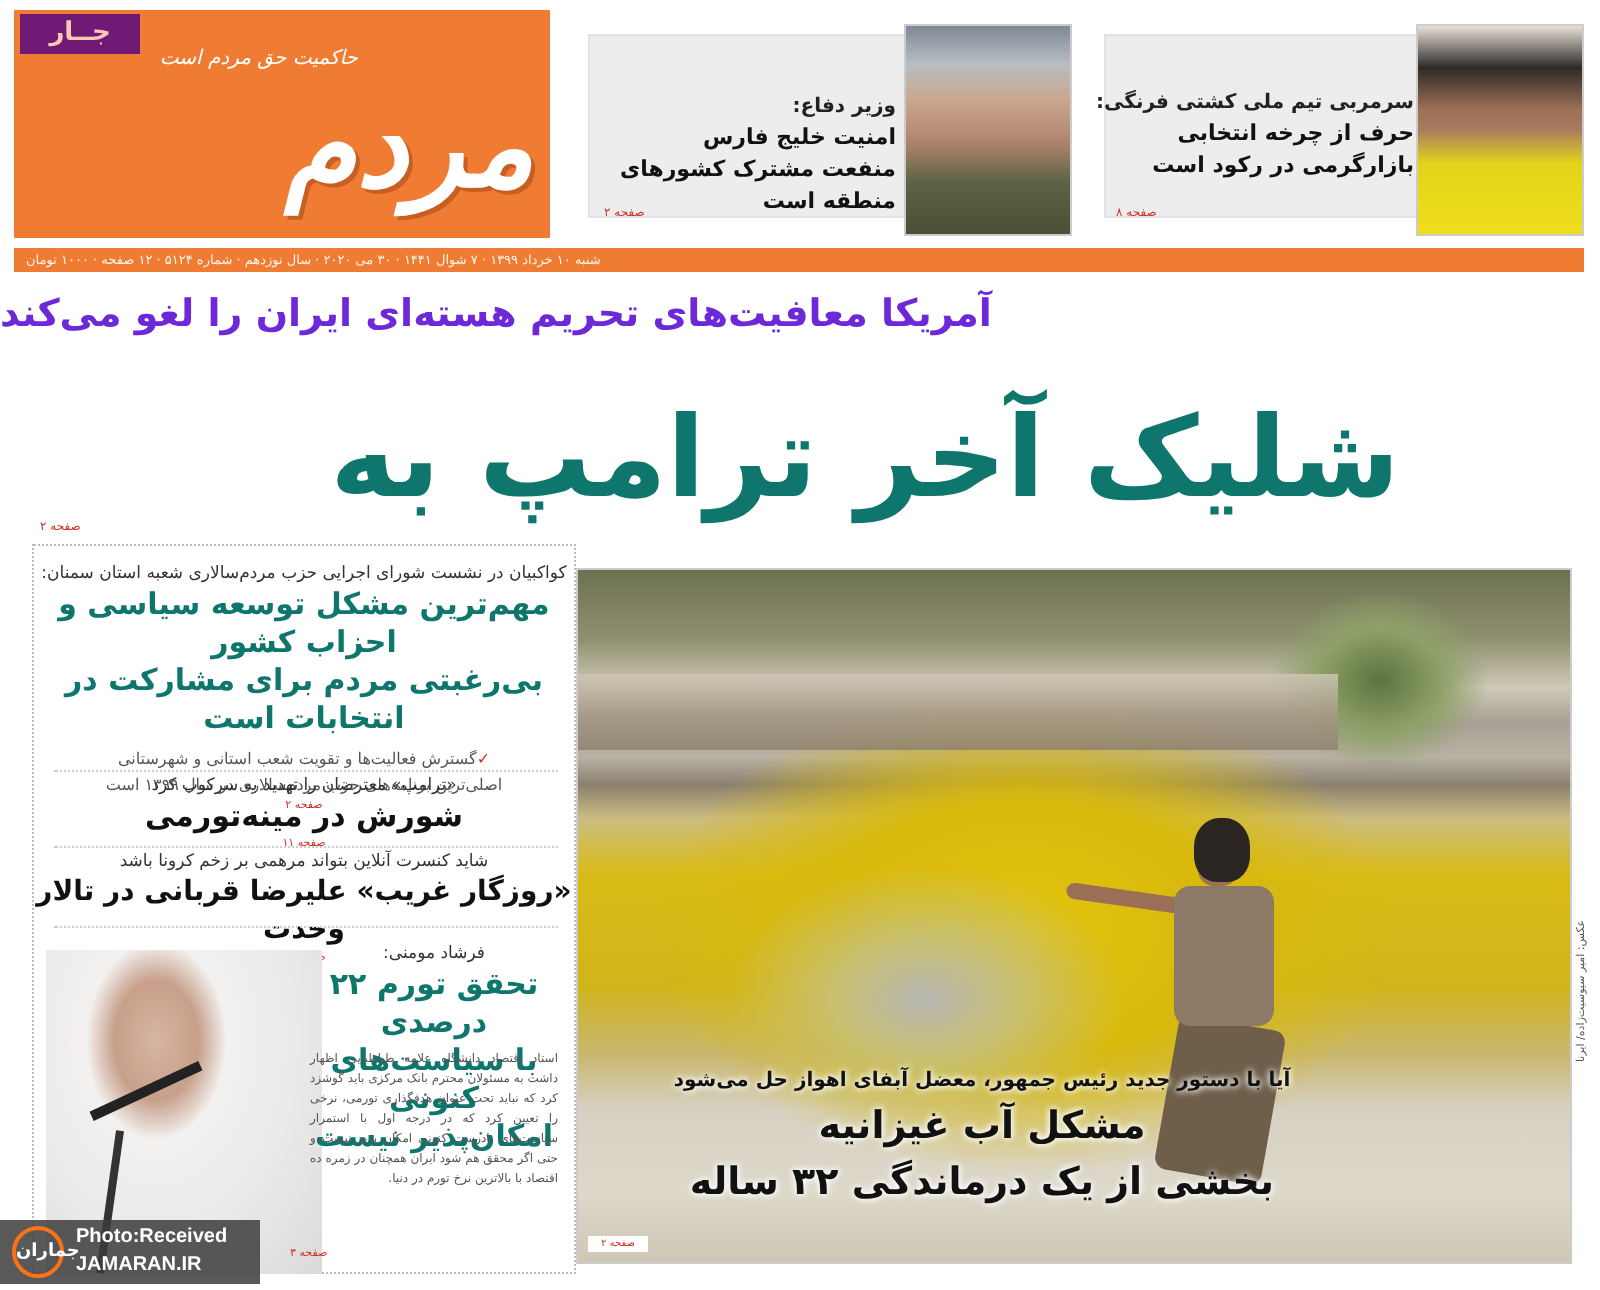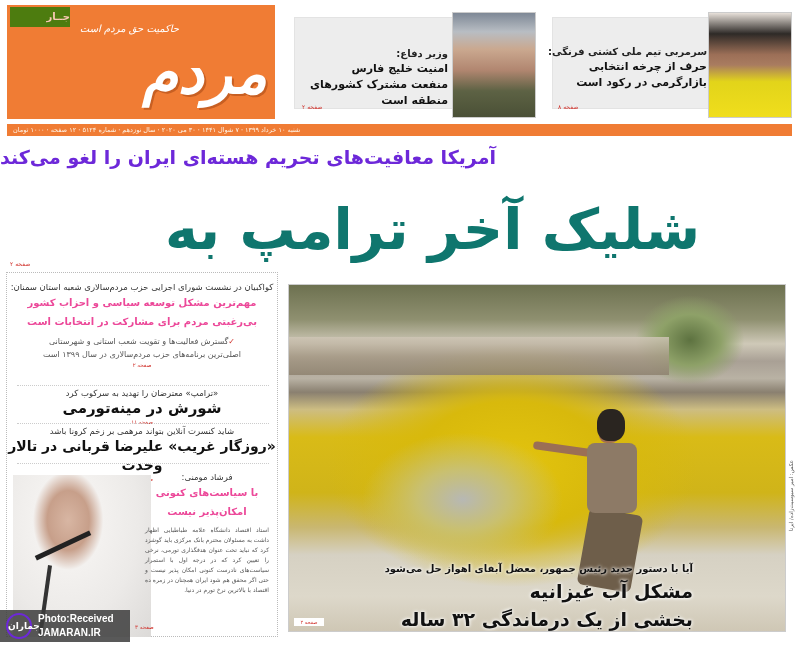--- a/index.html
+++ b/index.html
@@ -1,20 +1,20 @@
 <!DOCTYPE html>
 <html><head>
   <meta charset="utf-8">
   <style>
     * { box-sizing: border-box; margin: 0; padding: 0; }
     html, body { width: 800px; height: 645px; overflow: hidden; background: #ffffff; }
     body { font-family: "DejaVu Sans", sans-serif; position: relative; color: #111; }
 
     .masthead { position: absolute; left: 7px; top: 5px; width: 268px; height: 114px; background: #f07c34; overflow: hidden; }
-    .masthead .jar { position: absolute; left: 3px; top: 2px; width: 60px; height: 20px; background: #4d7c0f; color: #f9c9b6; font-size: 10px; font-weight: bold; line-height: 20px; direction: rtl; }
+    .masthead .jar { position: absolute; left: 3px; top: 2px; width: 60px; height: 20px; background: #701a75; color: #f9c9b6; font-size: 13px; font-weight: bold; text-align: center; line-height: 20px; direction: rtl; }
     .masthead .slogan { position: absolute; right: 96px; top: 18px; color: #fff; font-family: "DejaVu Serif", serif; font-style: italic; font-size: 10px; direction: rtl; }
     .masthead .logo { position: absolute; right: 8px; top: 24px; color: #fff; font-family: "DejaVu Serif", serif; font-size: 58px; font-weight: bold; font-style: italic; direction: rtl; line-height: 88px; letter-spacing: -1px; text-shadow: 2px 2px 0 #c85f22; }
 
     .teaser { position: absolute; top: 6px; height: 112px; }
     .teaser .box { position: absolute; top: 11px; height: 92px; background: #ededed; border: 1px solid #e3e3e3; }
     .teaser .photo { position: absolute; top: 6px; height: 106px; border: 1px solid #ccc; overflow: hidden; }
     .teaser .txt { position: absolute; direction: rtl; text-align: right; }
     .teaser .kicker { font-size: 10px; font-weight: bold; color: #222; line-height: 15px; }
     .teaser .head { font-size: 11px; font-weight: bold; color: #111; line-height: 16px; }
     .teaser .page { position: absolute; font-size: 6px; color: #d0302a; }
@@ -30,56 +30,56 @@
     #teaser2 .photo { left: 156px; width: 84px; background: linear-gradient(180deg, #e7e0d9 0%, #2e2a27 20%, #9c6f57 40%, #a97c60 50%, #e2d41a 66%, #f0de1c 100%); }
     #teaser2 .txt { right: 90px; top: 38px; width: 160px; }
     #teaser2 .page { left: 6px; top: 97px; }
 
     .dateline { position: absolute; left: 7px; top: 124px; width: 785px; height: 12px; background: #f07c34; }
     .dateline span { position: absolute; left: 6px; top: 0; font-size: 6.5px; color: #fff5e8; line-height: 12px; direction: rtl; white-space: nowrap; }
 
     .supertitle { position: absolute; top: 146px; left: 0; width: 800px; text-align: left; direction: rtl; font-size: 19px; font-weight: bold; color: #6d28d9; }
     .main-headline { position: absolute; top: 190px; left: 0; width: 700px; text-align: right; direction: rtl; font-size: 56px; font-weight: bold; color: #0f766e; letter-spacing: -1px; line-height: 80px; }
 
-    .left-col { position: absolute; left: 6px; top: 272px; width: 272px; height: 365px; border: 1px dotted #bbb; }
+    .left-col { position: absolute; left: 16px; top: 272px; width: 272px; height: 365px; border: 1px dotted #bbb; }
     .left-col .pg-top { position: absolute; left: 3px; top: -13px; font-size: 6px; color: #d0302a; }
     .lc-block { position: absolute; left: 0; width: 100%; direction: rtl; text-align: center; }
     .lc-kicker { font-size: 8.5px; color: #333; line-height: 12px; }
-    .lc-head { font-size: 10px; font-weight: bold; color: #ec4899; line-height: 19px; }
+    .lc-head { font-size: 15px; font-weight: bold; color: #0f766e; line-height: 19px; }
     .lc-head-md { font-size: 14px; font-weight: bold; color: #111; line-height: 19px; }
     .lc-sub { font-size: 8px; color: #555; line-height: 13px; }
     .lc-sub .check { color: #d0302a; font-weight: bold; }
     .lc-page { font-size: 5.5px; color: #d0302a; line-height: 8px; }
     .lc-sep { position: absolute; left: 10px; width: 252px; border-top: 1px dotted #ccc; }
 
     #momeni-photo { position: absolute; left: 6px; top: 202px; width: 138px; height: 162px; background: radial-gradient(ellipse at 40% 28%, #d8b6a3 0%, #c79f8a 18%, #f3f1ef 30%, #eceae8 60%, #dcdad8 100%); overflow: hidden; }
     #momeni-photo .mic { position: absolute; left: 20px; top: 68px; width: 60px; height: 5px; background: #222; transform: rotate(-25deg); }
     #momeni-photo .stand { position: absolute; left: 30px; top: 90px; width: 4px; height: 72px; background: #333; transform: rotate(8deg); }
     .mom-txt { position: absolute; right: 6px; width: 128px; direction: rtl; text-align: center; }
     .mom-body { position: absolute; right: 8px; top: 252px; width: 124px; direction: rtl; text-align: justify; font-size: 6px; color: #555; line-height: 10px; }
 
     .watermark { position: absolute; left: 0; top: 610px; width: 130px; height: 32px; background: rgba(60,60,60,0.85); }
-    .watermark .wm-logo { position: absolute; left: 6px; top: 3px; width: 26px; height: 26px; border: 2px solid #6d28d9; border-radius: 50%; color: #fff; font-size: 9px; font-weight: bold; text-align: center; line-height: 22px; }
+    .watermark .wm-logo { position: absolute; left: 6px; top: 3px; width: 26px; height: 26px; border: 2px solid #f97316; border-radius: 50%; color: #fff; font-size: 9px; font-weight: bold; text-align: center; line-height: 22px; }
     .watermark .wm-line1 { position: absolute; left: 38px; top: 3px; font-size: 10px; color: #fff; font-family: "Liberation Sans", sans-serif; font-weight: bold; }
     .watermark .wm-line2 { position: absolute; left: 38px; top: 17px; font-size: 10px; color: #fff; font-family: "Liberation Sans", sans-serif; font-weight: bold; }
 
     .main-photo { position: absolute; left: 288px; top: 284px; width: 498px; height: 348px; border: 1px solid #ccc; overflow: hidden;
       background:
         radial-gradient(ellipse at 35% 62%, #b7b8b4 0%, #c9c070 10%, rgba(0,0,0,0) 22%),
         radial-gradient(ellipse at 45% 52%, #e3c40e 0%, #d8b90c 25%, rgba(216,185,12,0) 48%),
         linear-gradient(180deg, #6d7150 0%, #8f9070 10%, #cfc9b8 17%, #a9a095 22%, #b9b2a4 27%, #8a8070 31%, #cdbd82 36%, #d9bb17 44%, #d0b419 60%, #c9b770 70%, #d6d1c3 78%, #ddd8ca 90%, #cfc7b5 100%); }
     .main-photo .wall { position: absolute; left: 0; top: 52px; width: 380px; height: 38px; background: linear-gradient(180deg, #cfc6b6 0%, #a89c88 50%, #8e826f 100%); opacity: 0.85; }
     .main-photo .palm { position: absolute; right: 40px; top: 10px; width: 110px; height: 90px; border-radius: 50%; background: radial-gradient(ellipse, #5d7240 0%, #8ea168 40%, rgba(140,160,100,0) 70%); }
     .main-photo .boy { position: absolute; left: 290px; top: 124px; width: 70px; height: 180px; }
     .main-photo .boy .head { position: absolute; left: 18px; top: 0; width: 28px; height: 32px; background: #2a2520; border-radius: 45% 45% 40% 40%; }
     .main-photo .boy .face { position: absolute; left: 20px; top: 14px; width: 20px; height: 20px; background: #a06e52; border-radius: 40%; }
     .main-photo .boy .shirt { position: absolute; left: 8px; top: 34px; width: 50px; height: 70px; background: #8d7a66; border-radius: 8px; }
     .main-photo .boy .arm { position: absolute; left: -46px; top: 36px; width: 58px; height: 8px; background: #9b6f55; transform: rotate(8deg); border-radius: 4px; }
     .main-photo .boy .legs { position: absolute; left: 4px; top: 102px; width: 54px; height: 78px; background: #6e5e4a; border-radius: 6px; transform: rotate(10deg); }
-    .main-photo .cap { position: absolute; right: 0; width: 100%; direction: rtl; text-align: right; padding-right: 92px; color: #111; text-shadow: 0 0 3px #fff, 0 0 4px #fff; margin-top: 28px; }
+    .main-photo .cap { position: absolute; right: 0; width: 100%; direction: rtl; text-align: center; padding-right: 92px; color: #111; text-shadow: 0 0 3px #fff, 0 0 4px #fff; }
     .main-photo .cap-k { top: 250px; font-size: 10px; font-weight: bold; }
     .main-photo .cap-h1 { top: 265px; font-size: 19px; font-weight: bold; line-height: 26px; }
     .main-photo .cap-h2 { top: 293px; font-size: 19px; font-weight: bold; line-height: 26px; }
     .main-photo .pg { position: absolute; left: 5px; bottom: 5px; width: 30px; height: 8px; background: #fff; font-size: 5px; color: #d0302a; text-align: center; line-height: 8px; }
 
     .credit { position: absolute; left: 788px; top: 460px; width: 10px; height: 170px; writing-mode: vertical-rl; transform: rotate(180deg); font-size: 5.5px; color: #555; direction: rtl; }
   </style>
 </head>
 <body>
 
@@ -144,20 +144,21 @@
     <div class="lc-page">صفحه ۱۰</div>
   </div>
   <div class="lc-sep" style="top:190px;"></div>
 
   <div id="momeni-photo">
     <div class="mic"></div>
     <div class="stand"></div>
   </div>
   <div class="mom-txt" style="top:198px;">
     <div class="lc-kicker">فرشاد مومنی:</div>
+    <div class="lc-head">تحقق تورم ۲۲ درصدی</div>
     <div class="lc-head">با سیاست‌های کنونی</div>
     <div class="lc-head">امکان‌پذیر نیست</div>
   </div>
   <div class="mom-body">استاد اقتصاد دانشگاه علامه طباطبایی اظهار داشت به مسئولان محترم بانک مرکزی باید گوشزد کرد که نباید تحت عنوان هدفگذاری تورمی، نرخی را تعیین کرد که در درجه اول با استمرار سیاست‌های نادرست کنونی امکان پذیر نیست و حتی اگر محقق هم شود ایران همچنان در زمره ده اقتصاد با بالاترین نرخ تورم در دنیا.</div>
   <div class="lc-page" style="position:absolute; left:128px; top:350px;">صفحه ۳</div>
 </div>
 
 <div class="watermark">
   <div class="wm-logo">جماران</div>
   <div class="wm-line1">Photo:Received</div>

